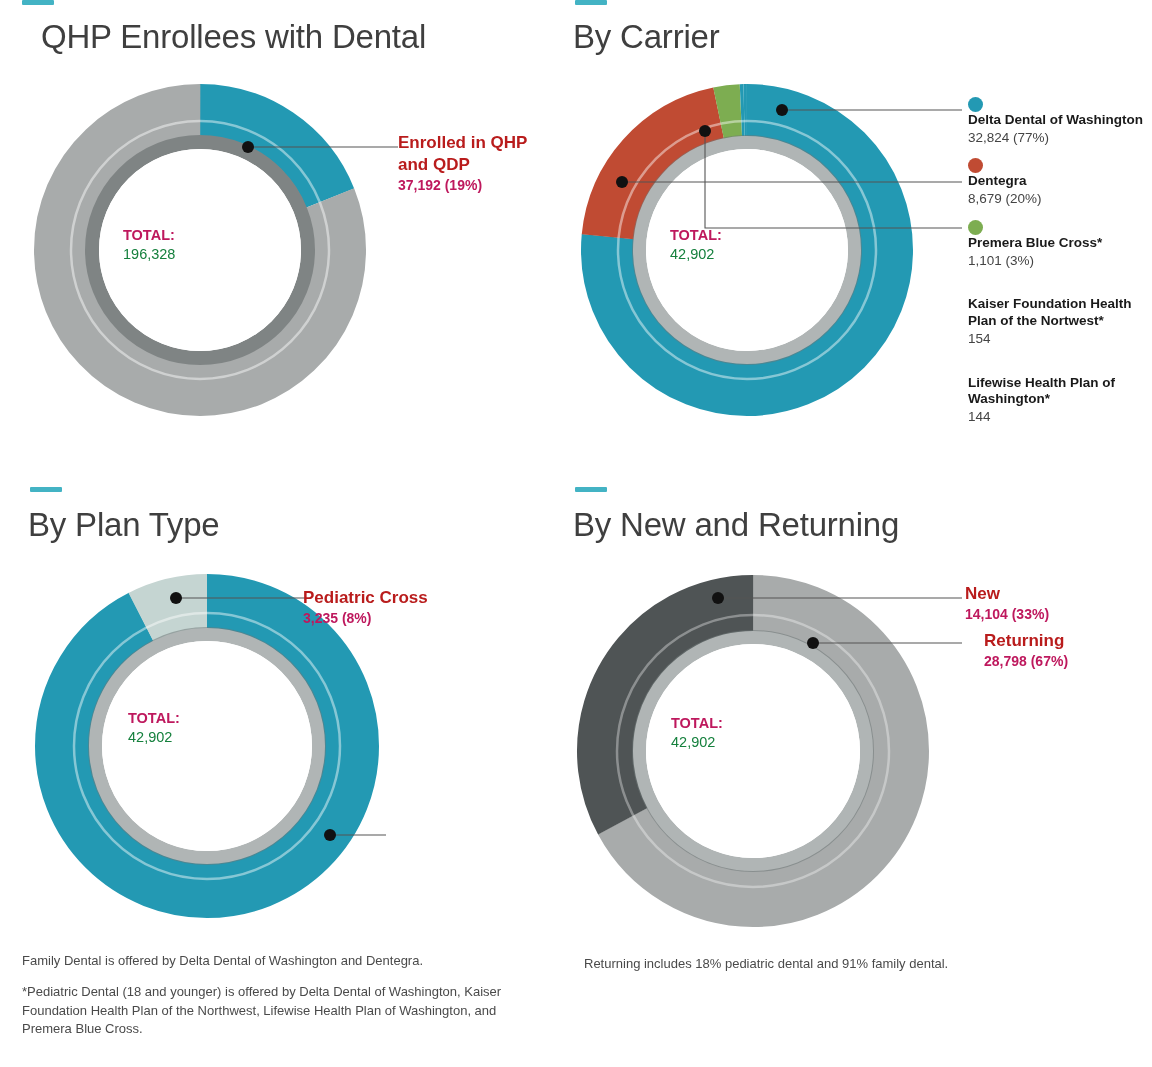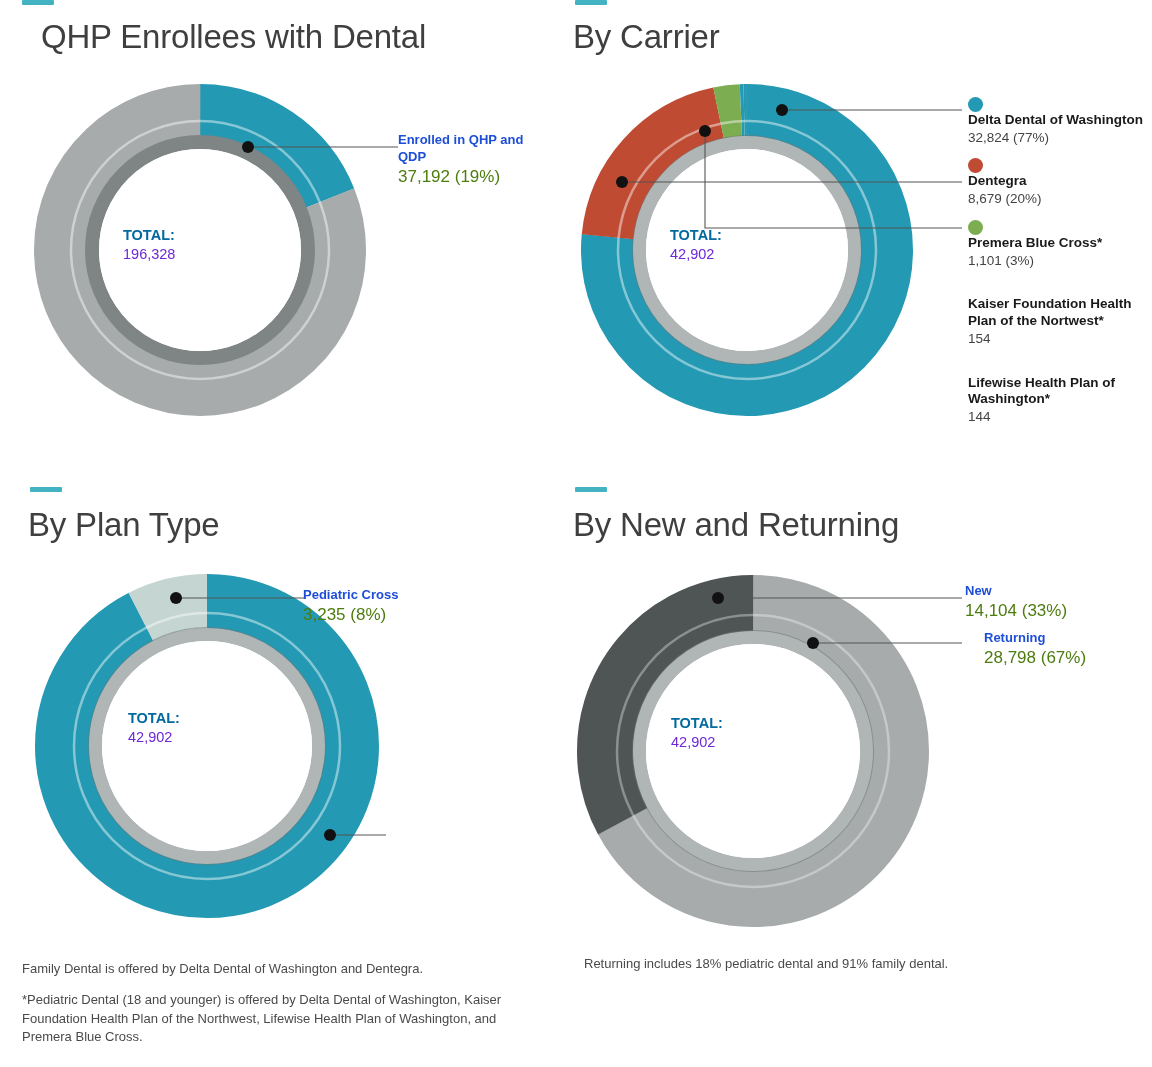--- a/index.html
+++ b/index.html
@@ -39,36 +39,36 @@
   }
   .donut-wrap{position:absolute;}
   .donut-svg{display:block;}
   .center-label{
     position:absolute;
     text-align:left;
     line-height:1.28;
     pointer-events:none;
   }
   .center-label .ct-total{
-    font-size:14.5px;font-weight:bold;color:#0369a1;display:block;
+    font-size:14.5px;font-weight:bold;color:#be185d;display:block;
   }
   .center-label .ct-value{
-    font-size:14.5px;font-weight:400;color:#6d28d9;display:block;
+    font-size:14.5px;font-weight:400;color:#15803d;display:block;
   }
 
   
   .callout{
     position:absolute;
     line-height:1.3;
   }
   .callout .co-name{
-    display:block;font-size:13px;font-weight:bold;color:#1d4ed8;
+    display:block;font-size:17px;font-weight:bold;color:#b91c1c;
   }
   .callout .co-val{
-    display:block;font-size:17px;font-weight:400;color:#4d7c0f;
+    display:block;font-size:14px;font-weight:700;color:#be185d;
   }
   .leader{position:absolute;overflow:visible;pointer-events:none;}
 
   
   .legend{position:absolute;}
   .legend-row{position:relative;margin-bottom:9px;}
   .legend-dot{
     position:absolute;left:0;top:3px;
     width:15px;height:15px;border-radius:50%;
   }
@@ -80,21 +80,21 @@
     display:block;font-size:13.5px;font-weight:400;color:#444;line-height:1.3;
   }
   .legend-row.nodot .legend-text{margin-left:29px;}
 
   
   .footnotes{position:absolute;}
   .footnote{
     font-size:13px;color:#4a4a4a;line-height:1.42;margin-bottom:13px;
     max-width:520px;
   }
-  #footnotes-left{left:22px;top:952px;width:525px;margin-top:8px;}
+  #footnotes-left{left:22px;top:952px;width:525px;}
   #footnotes-right{left:584px;top:955px;width:540px;}
   #footnotes-right .footnote{margin-bottom:10px;}
 </style>
 </head>
 <body>
 
 <div class="grid">
 
   <div class="panel" id="panel-qhp">
     <div class="accent-bar" style="left:22px;top:8px;"></div>

